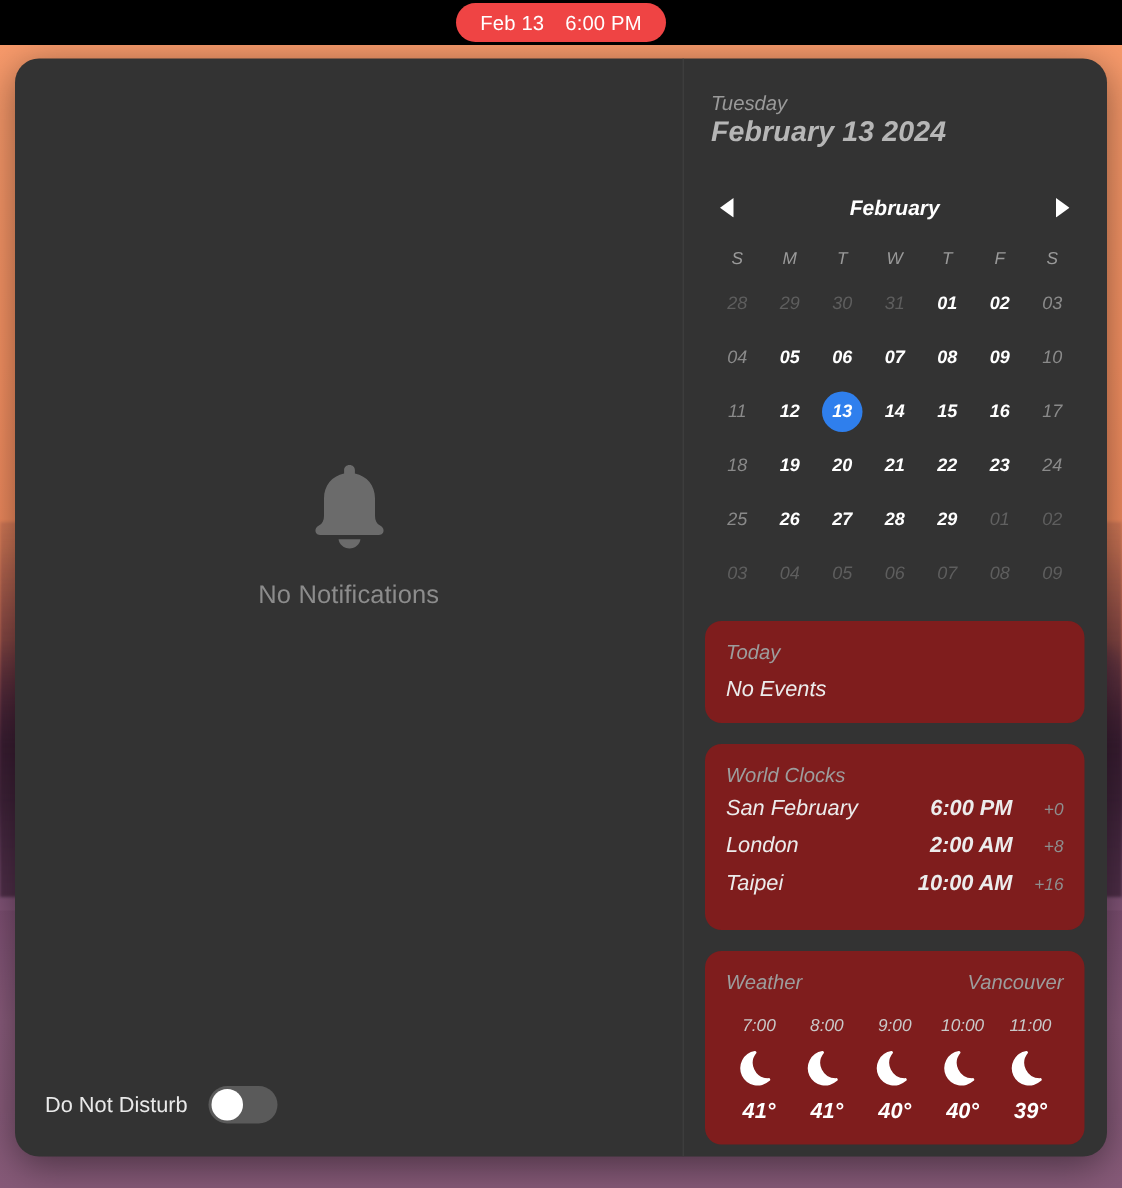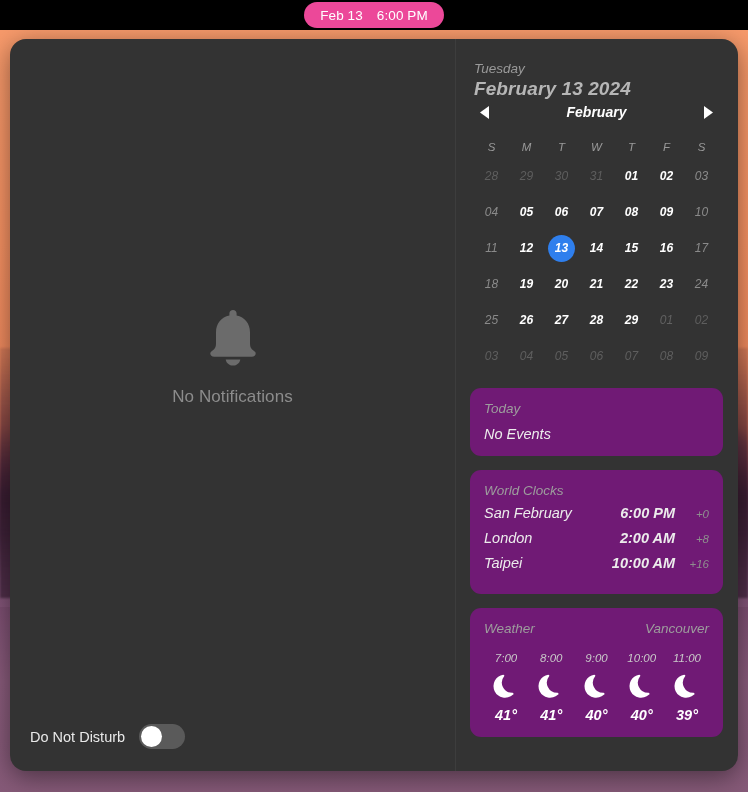--- a/index.html
+++ b/index.html
@@ -45,21 +45,21 @@
     opacity:.97;
   }
 
   
   #menubar {
     position:absolute; left:0; top:0; width:748px; height:30px;
     background:#000; z-index:20;
     display:flex; align-items:center; justify-content:center;
   }
   #clock-pill {
-    background:#ec4899; border-radius:14px;
+    background:#ef4444; border-radius:14px;
     height:26px; padding:0 16px;
     display:flex; align-items:center; gap:14px;
     color:#fff; font-size:13.5px; font-weight:400; letter-spacing:.1px;
     cursor:default;
   }
 
   
   #panel {
     position:absolute; left:10px; top:39px;
     width:728px; height:732px;
@@ -109,21 +109,21 @@
   }
   #date-weekday {
     color:#9a9a9a; font-size:13.5px; margin-bottom:2px; padding-left:4px;
   }
   #date-full {
     color:#b6b6b6; font-size:19px; font-weight:700; padding-left:4px;
     letter-spacing:.1px;
   }
 
   
-  #calendar { padding:0 4px; }
+  #calendar { margin-top:26px; padding:0 4px; }
   #cal-nav {
     display:flex; align-items:center; justify-content:space-between;
     height:24px; margin-bottom:12px;
   }
   #cal-month { color:#ffffff; font-size:14px; font-weight:700; }
   .cal-arrow {
     width:22px; height:22px; display:flex; align-items:center; justify-content:center;
     cursor:pointer;
   }
   .cal-arrow svg { display:block; }
@@ -141,21 +141,21 @@
   .day.muted { color:#616161; font-weight:400; }
   .day.out   { color:#5e5e5e; font-weight:400; }
   .day .pill {
     width:27px; height:27px; border-radius:50%;
     display:flex; align-items:center; justify-content:center;
   }
   .day.today .pill { background:#2f7fed; color:#fff; }
 
   
   .card {
-    background:#701a75; border-radius:11px;
+    background:#7f1d1d; border-radius:11px;
     margin-top:14px; padding:13px 14px 14px 14px;
   }
   .card-title {
     color:#9d9d9d; font-size:13.5px; margin-bottom:10px;
   }
   #events-card .card-body { color:#ececec; font-size:14.5px; }
 
   
   #clocks-card .card-title { margin-bottom:7px; }
   .clock-row {

